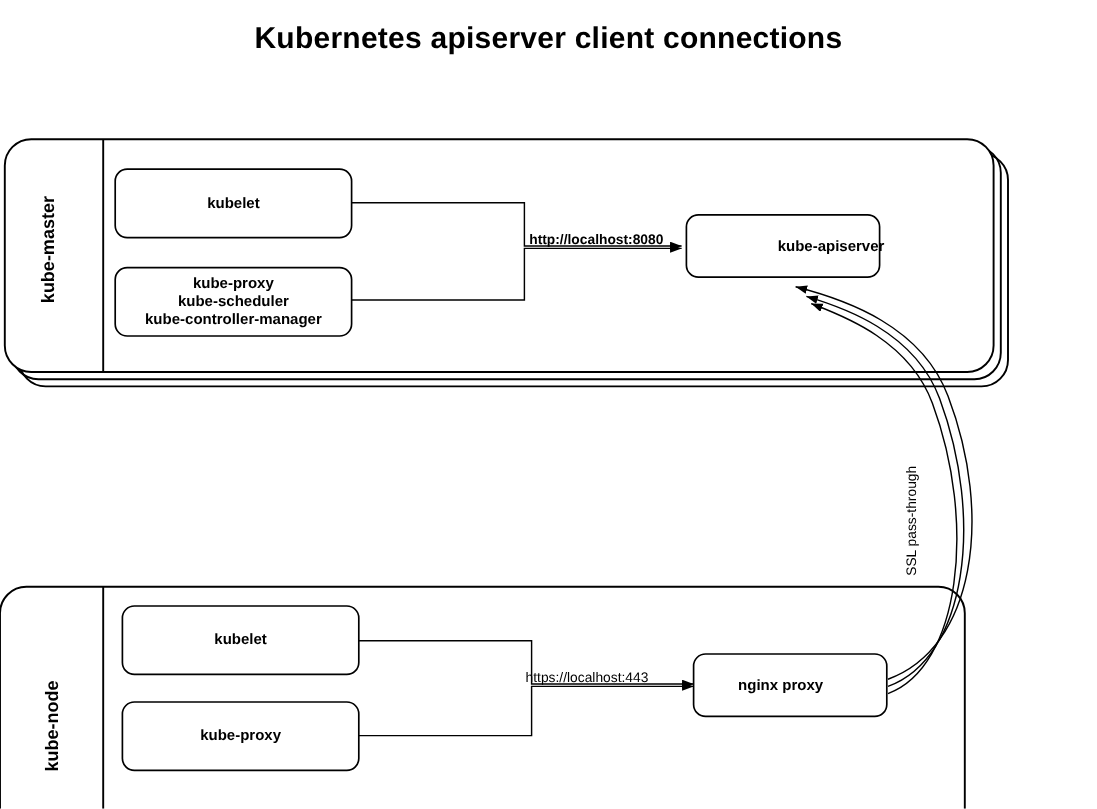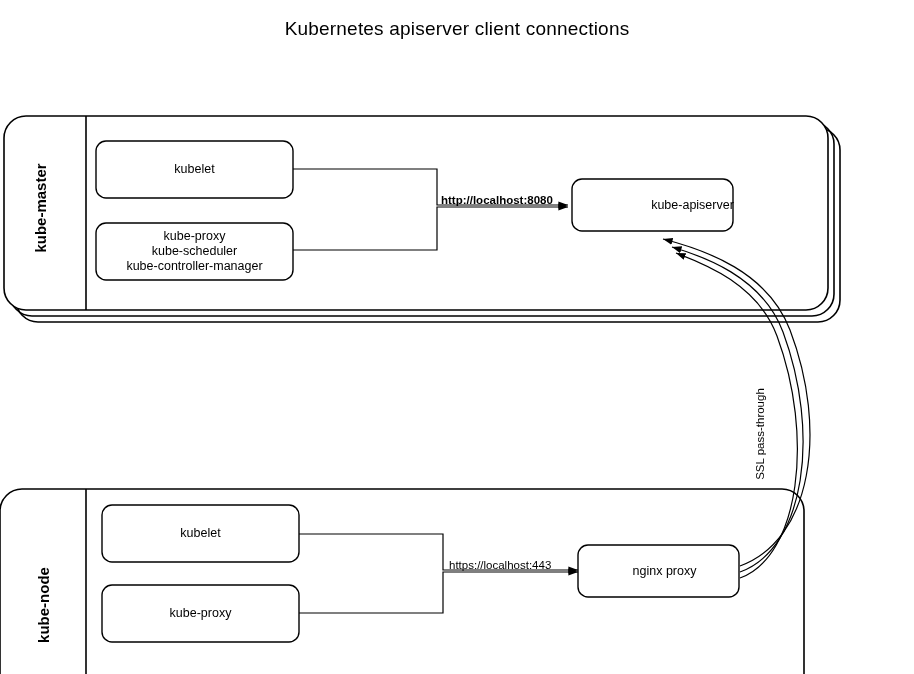--- a/index.html
+++ b/index.html
@@ -14,41 +14,42 @@
     font-family: "Liberation Sans", sans-serif;
     color: #000000;
     overflow: hidden;
   }
   #diagram-title {
     position: absolute;
     top: 18px;
     left: 0;
     width: 914px;
     text-align: center;
-    font-size: 19px;
-    font-weight: normal;
+    font-size: 25px;
+    font-weight: bold;
     letter-spacing: 0.2px;
   }
   svg.layer {
     position: absolute;
     top: 0;
     left: 0;
     width: 914px;
     height: 674px;
   }
   .boxlabel {
     position: absolute;
     display: flex;
     align-items: center;
     justify-content: center;
     text-align: center;
     font-size: 12.5px;
     line-height: 15px;
     pointer-events: none;
     white-space: pre-line;
+    font-weight: bold;
   }
   .grouplabel {
     position: absolute;
     font-size: 15px;
     font-weight: bold;
     transform-origin: center center;
     display: flex;
     align-items: center;
     justify-content: center;
     white-space: nowrap;
@@ -111,17 +112,17 @@
 <div class="grouplabel" style="left:-40px; top:196px; width:160px; height:24px; transform:rotate(-90deg);">kube-master</div>
 <div class="grouplabel" style="left:-37px; top:593px; width:160px; height:24px; transform:rotate(-90deg);">kube-node</div>
 
 <div class="boxlabel" style="left:96px; top:141px; width:197px; height:57px;">kubelet</div>
 <div class="boxlabel" style="left:96px; top:223px; width:197px; height:57px;">kube-proxy
 kube-scheduler
 kube-controller-manager</div>
 <div class="boxlabel" style="left:572px; top:179px; width:161px; height:52px;margin-left:40px;">kube-apiserver</div>
 <div class="boxlabel" style="left:102px; top:505px; width:197px; height:57px;">kubelet</div>
 <div class="boxlabel" style="left:102px; top:585px; width:197px; height:57px;">kube-proxy</div>
-<div class="boxlabel" style="left:586px; top:545px; width:157px; height:52px;">nginx proxy</div>
+<div class="boxlabel" style="left:572px; top:545px; width:157px; height:52px;">nginx proxy</div>
 
 <div class="edgelabel" style="left:441px; top:194px;font-weight:bold;">http://localhost:8080</div>
-<div class="edgelabel" style="left:449px; top:559px;">https://localhost:443</div>
+<div class="edgelabel" style="left:438px; top:559px;">https://localhost:443</div>
 <div class="edgelabel vertical" style="left:700px; top:428px; width:120px; text-align:center; transform:rotate(-90deg);">SSL pass-through</div>
 
 </body></html>

